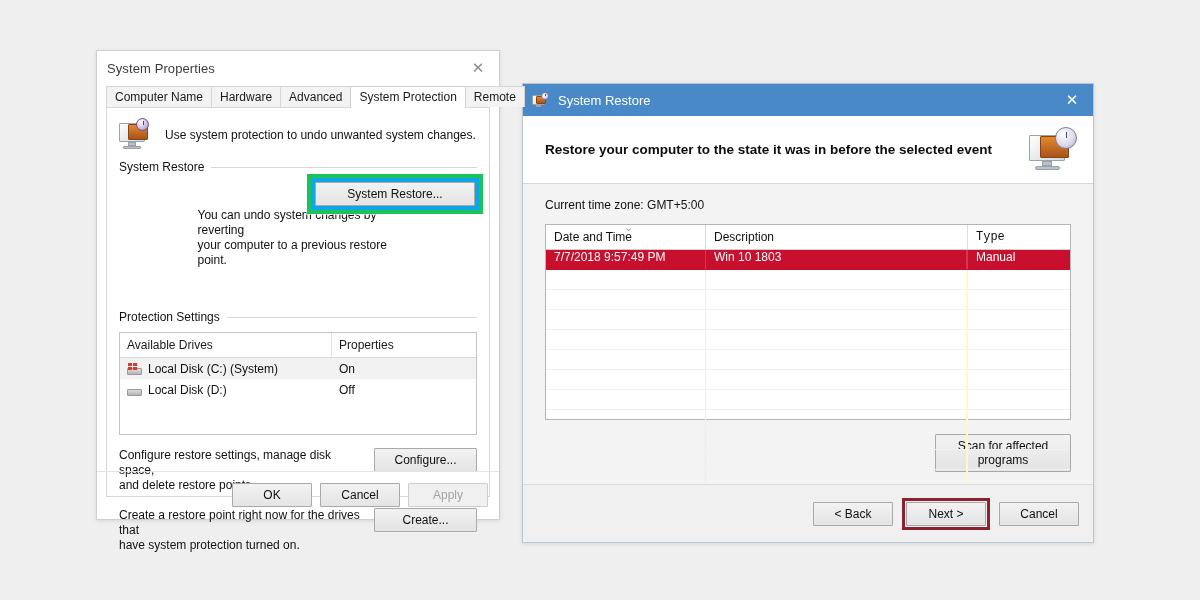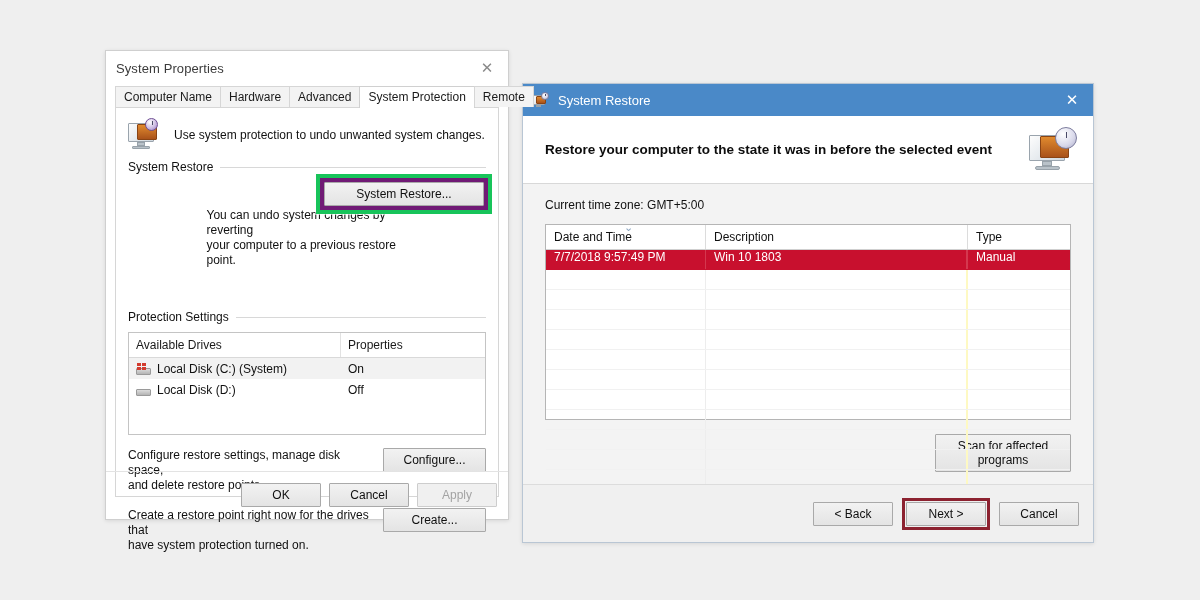--- a/index.html
+++ b/index.html
@@ -7,21 +7,21 @@
     margin: 0; padding: 0;
     width: 1200px; height: 600px;
     background: #efefef;
     font-family: "Liberation Sans", sans-serif;
     overflow: hidden;
   }
   #stage { position: relative; width: 1200px; height: 600px; }
 
   
   #sysprops {
-    position: absolute; left: 105px; top: 50px;
+    position: absolute; left: 96px; top: 50px;
     width: 404px; height: 470px;
     background: #fff;
     border: 1px solid #cfcfcf;
     box-shadow: 0 1px 4px rgba(0,0,0,0.10);
   }
   #sp-titlebar {
     height: 34px; background: #fff;
     display: flex; align-items: center; justify-content: space-between;
     padding: 0 0 0 10px;
   }
@@ -66,21 +66,21 @@
     font-family: "Liberation Sans", sans-serif;
     font-size: 12px; color: #101010;
     padding: 4px 0; text-align: center;
     cursor: default; user-select: none; border-radius: 1px;
   }
   .btn.disabled { color: #a3a3a3; border-color: #cdcdcd; background: #f0f0f0; }
 
   
   .hl-green {
     border: 4px solid #18c45a;
-    background: #701a75; padding: 4px;
+    background: #0ea5e9; padding: 4px;
     box-shadow: 0 0 0 1px rgba(255,255,255,.6);
   }
   .hl-green .btn { width: 160px; }
 
   
   .listbox { border: 1px solid #c4c4c4; background: #fff; margin-top: 8px; }
   .lb-head { display: flex; border-bottom: 1px solid #d9d9d9; }
   .lb-head div {
     font-size: 12px; color: #1a1a1a; padding: 5px 7px;
   }
@@ -139,21 +139,21 @@
   #sr-content { background: #f3f3f3; padding: 14px 22px 0 22px; height: 330px; position: relative; }
   #sr-tz { font-size: 12px; color: #111; margin-bottom: 12px; }
 
   .grid { border: 1px solid #b5b5b5; background: #fff; height: 196px; position: relative; }
   .grid-head { display: flex; border-bottom: 1px solid #cfcfcf; background: #fff; position: relative; }
   .grid-head .gh {
     font-size: 12px; color: #111; padding: 5px 8px; position: relative;
   }
   .gh1 { width: 160px; border-right: 1px solid #dcdcdc; }
   .gh2 { width: 262px; border-right: 1px solid #dcdcdc; }
-  .gh3 { flex: 1; }
+  .gh3 { flex: 1; font-family: Liberation Mono, monospace; }
   .sortmark {
     position: absolute; left: 78px; top: -3px; font-size: 11px; color: #8aa4c0; line-height: 10px;
   }
   .grid-row { display: flex; height: 20px; border-bottom: 1px solid #f1f1f1; }
   .grid-row .gc1 { width: 160px; border-right: 1px solid #ededed; padding-left: 8px; font-size: 12px; }
   .grid-row .gc2 { width: 262px; border-right: 2px solid #fef9c3; padding-left: 8px; font-size: 12px; }
   .grid-row .gc3 { flex: 1; padding-left: 8px; font-size: 12px; }
   .grid-row.selected { background: #c8102e; border-bottom-color: #c8102e; }
   .grid-row.selected .gc1, .grid-row.selected .gc2, .grid-row.selected .gc3 {
     color: #fff; border-right-color: #d4384f;

